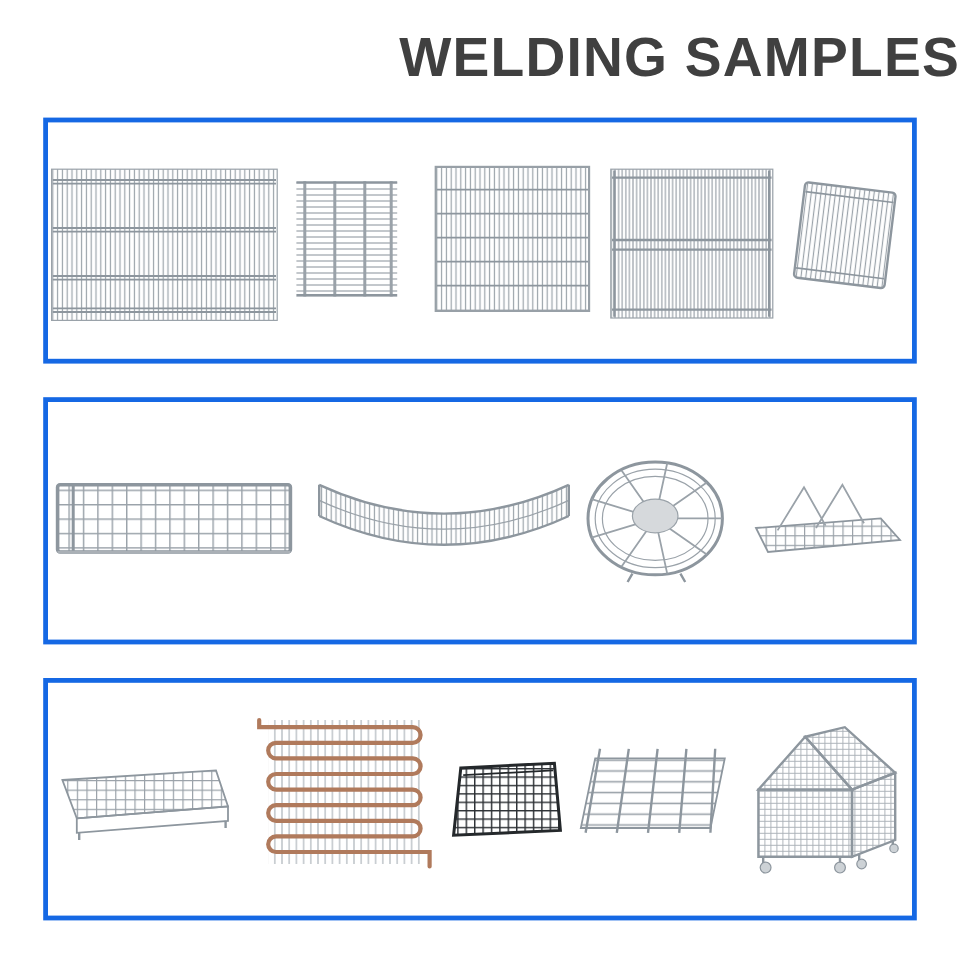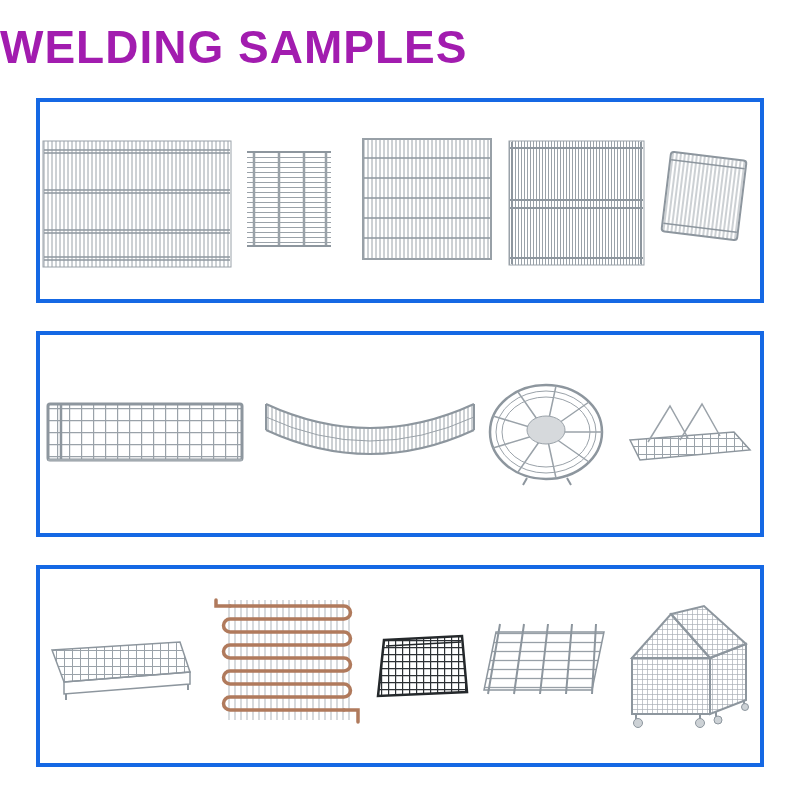--- a/index.html
+++ b/index.html
@@ -1,19 +1,19 @@
 <!DOCTYPE html>
 <html><head>
 <meta charset="utf-8">
 <style>
   html,body{margin:0;padding:0;background:#ffffff;}
   .page{position:relative;width:800px;height:800px;background:#ffffff;overflow:hidden;
         font-family:"Liberation Sans",sans-serif;}
-  .title{position:absolute;top:20px;left:0;width:100%;text-align:left;
-         font-size:46px;font-weight:bold;letter-spacing:1px;color:#a21caf;}
+  .title{position:absolute;top:20px;left:0;width:100%;text-align:right;
+         font-size:46px;font-weight:bold;letter-spacing:1px;color:#404040;}
   .row{position:absolute;left:36px;width:728px;border:4px solid #1568e4;
        background:#ffffff;box-sizing:border-box;}
   .row1{top:98px;height:205px;}
   .row2{top:331px;height:206px;}
   .row3{top:565px;height:202px;}
   .item{position:absolute;line-height:0;}
   .i-r1-1{left:42px;top:140px}
   .i-r1-2{left:246px;top:150px}
   .i-r1-3{left:362px;top:138px}
   .i-r1-4{left:508px;top:140px}

